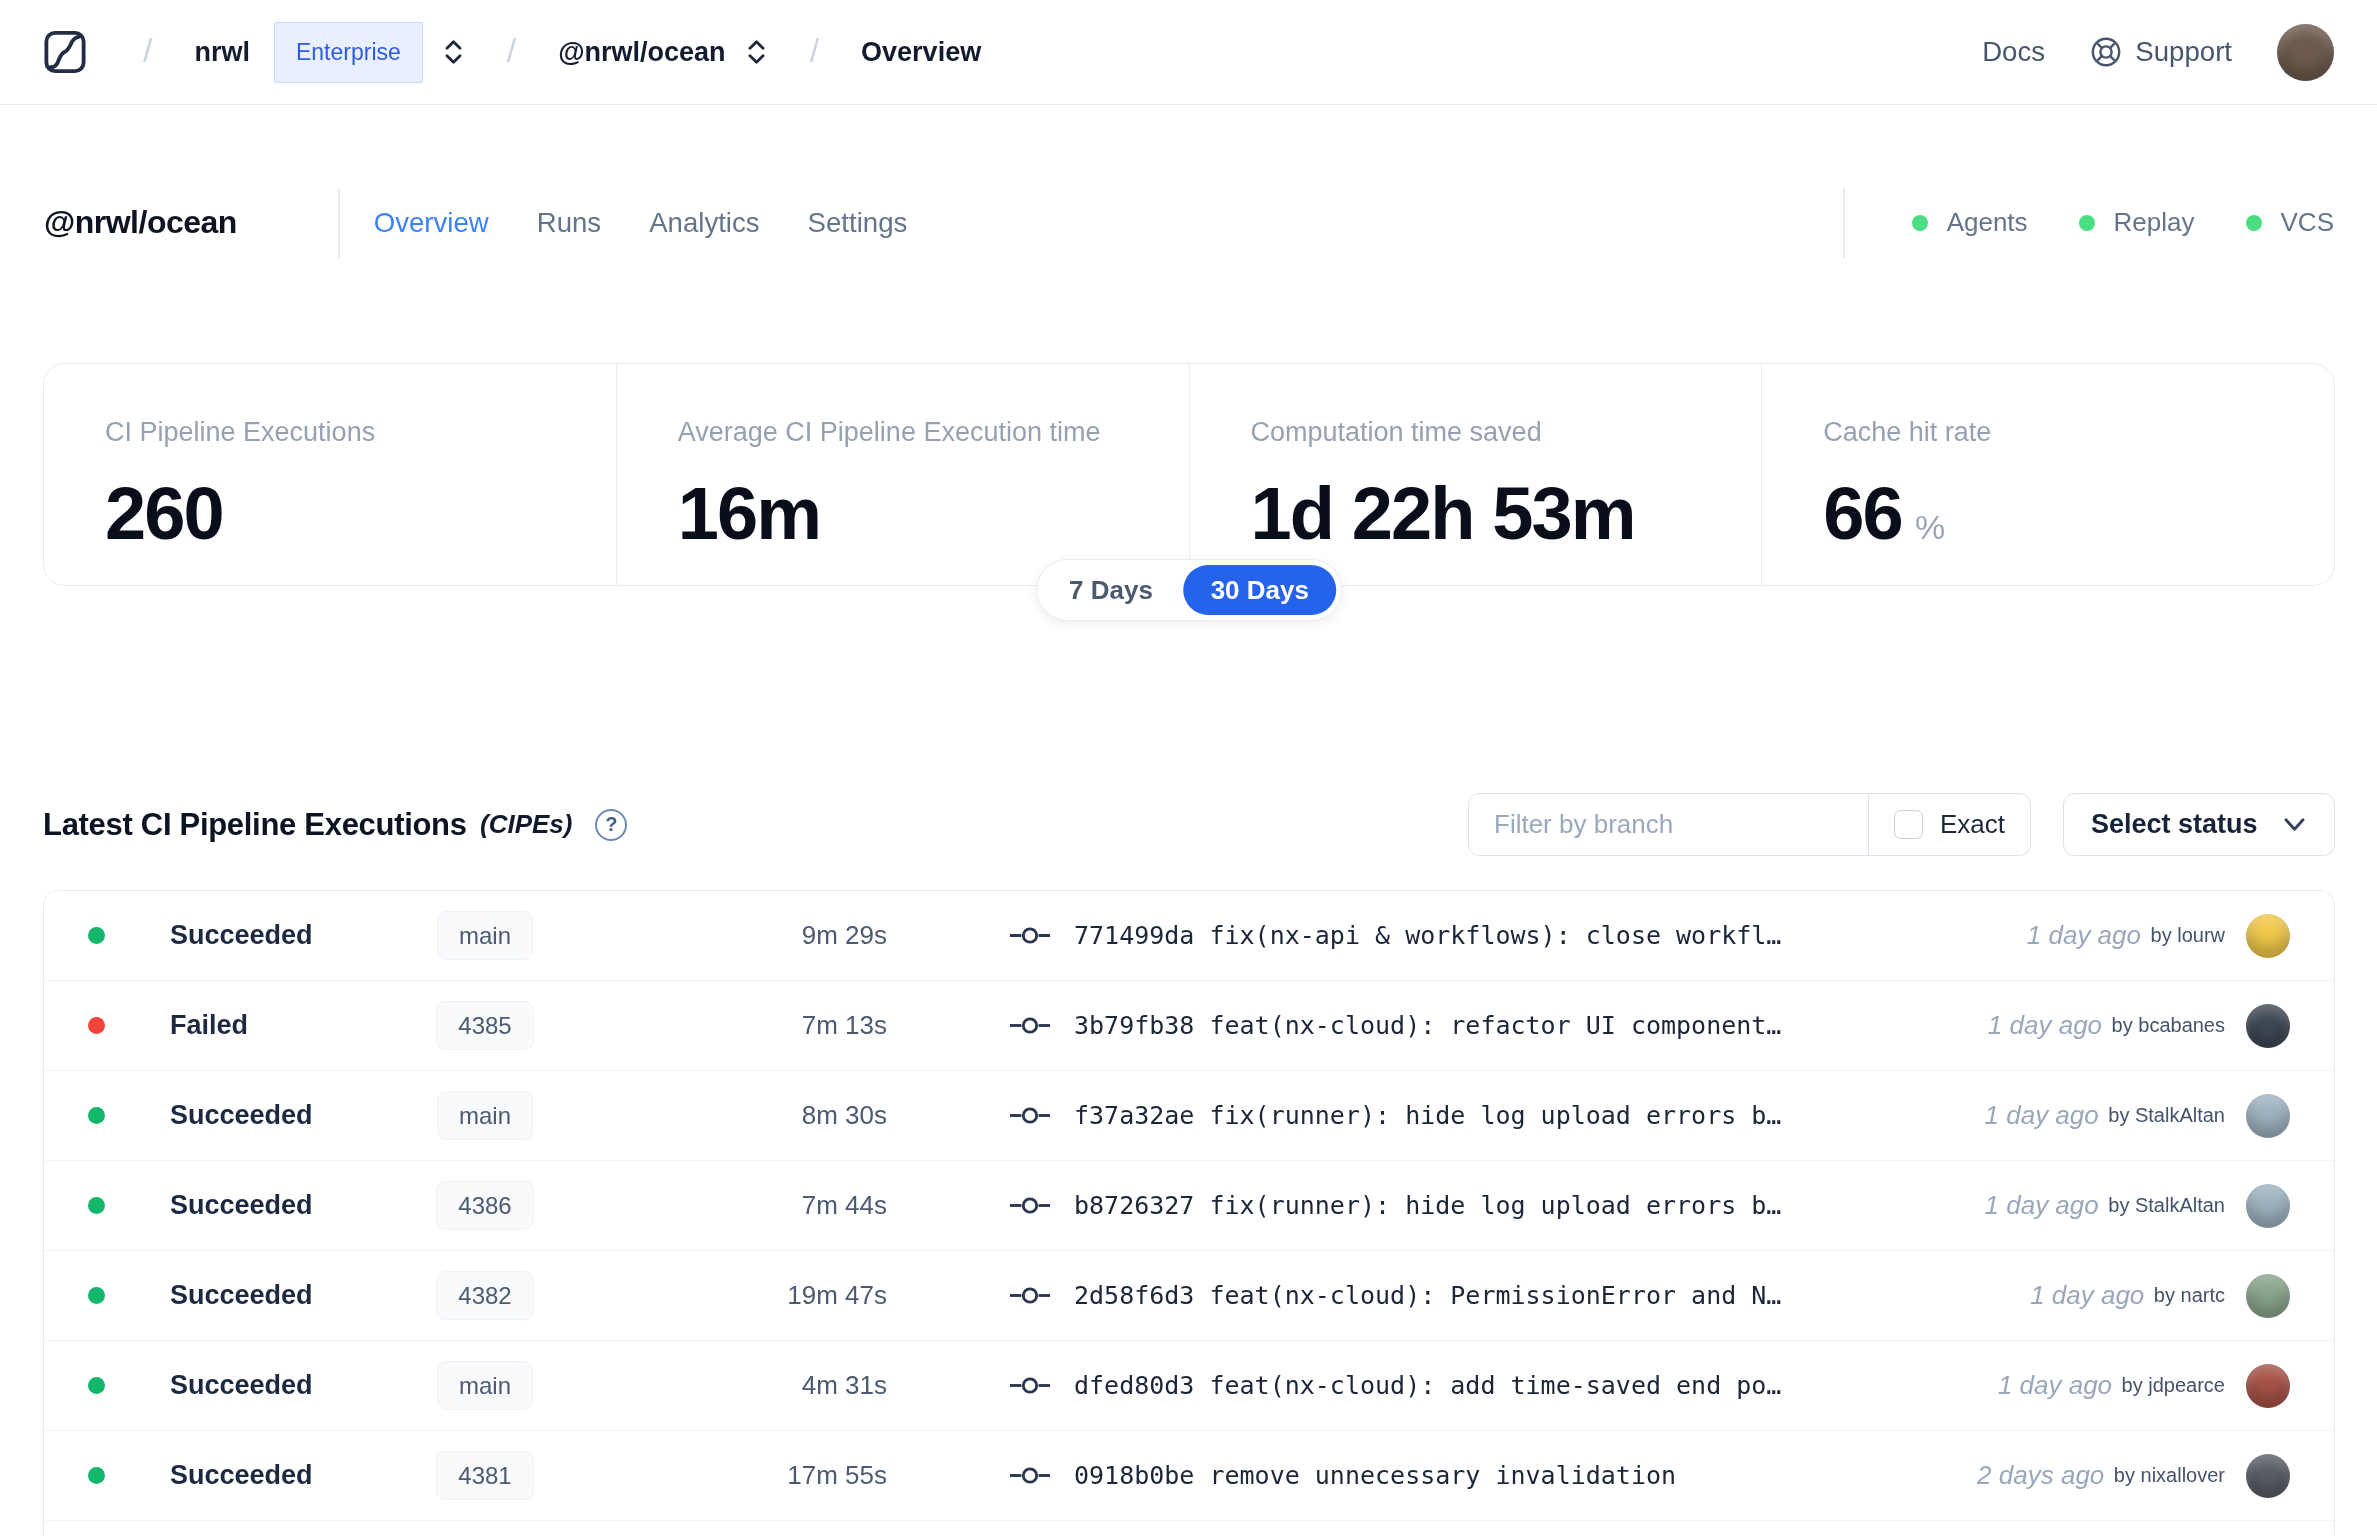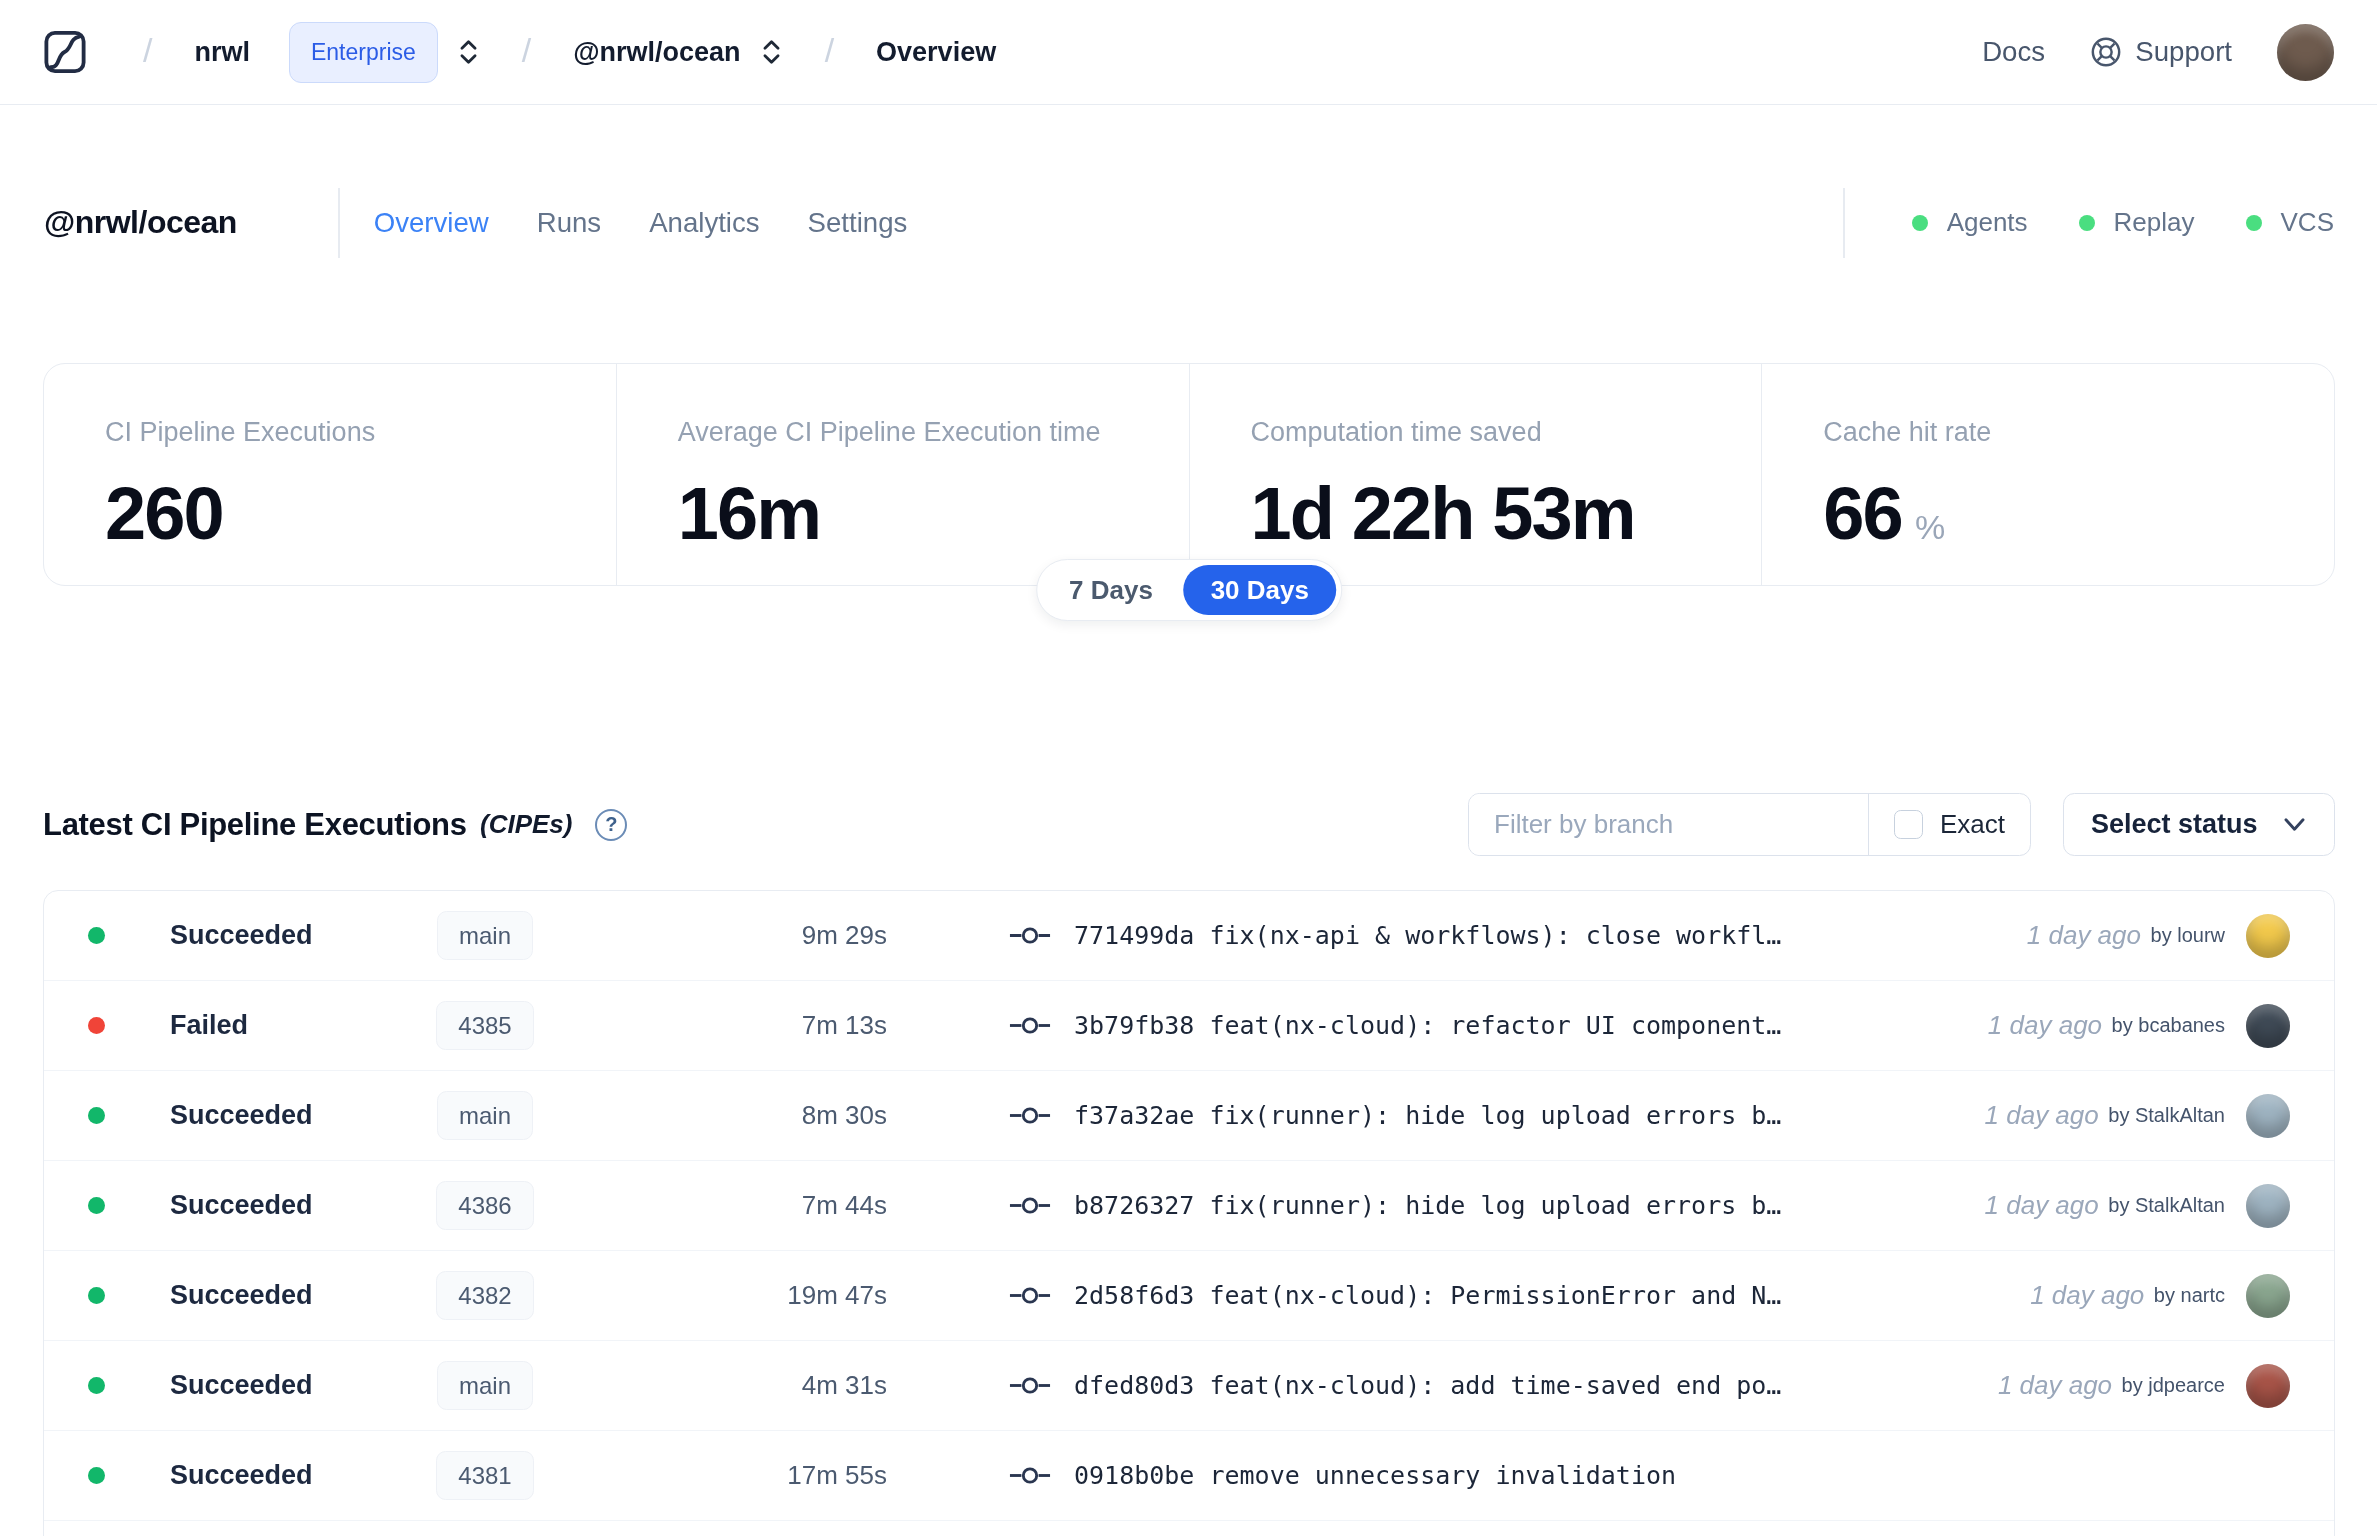--- a/index.html
+++ b/index.html
@@ -18,23 +18,23 @@
     border-bottom:1.9px solid #e8ecf2;
     display:flex; align-items:center;
     padding:0 44px;
   }
   .nav-left { display:flex; align-items:center; }
   .logo-box { display:flex; align-items:center; }
   .slash { color:#ccd4e0; font-size:34px; font-weight:300; margin:0 42px; transform:translateY(-1.9px); }
   .slash.first { margin-left:57px; }
   .crumb { font-size:27px; font-weight:600; color:#131c2e; }
   .badge-enterprise {
-    margin-left:39px;
+    margin-left:24px;
     background:#e9efff; color:#2b5ce6;
-    border:1.9px solid #cbdafb; border-radius:12px;
+    border:1.9px solid #cbdafb; border-radius:2px;
     padding:16px 21px; font-size:23px; font-weight:500;
   }
   .selector { margin-left:19px; display:flex; align-items:center; }
   .nav-right { margin-left:auto; display:flex; align-items:center; gap:45px; }
   .nav-link { font-size:27.6px; font-weight:500; color:#48566c; cursor:pointer; }
   .support-group { display:flex; align-items:center; gap:13.3px; }
   .avatar {
     border-radius:50%;
     box-shadow: inset 0 -11.4px 15px rgba(0,0,0,.25), inset 0 7.6px 9.5px rgba(255,255,255,.22);
     display:inline-block; flex:none;
@@ -416,17 +416,22 @@
       </div>
     <div class="cell-duration">17m 55s</div>
     <div class="cell-commit">
       <svg width="42" height="23" viewBox="0 0 44 24" fill="none">
           <line x1="1" y1="12" x2="13" y2="12" stroke="#2a3650" stroke-width="3"></line>
           <circle cx="22" cy="12" r="7" stroke="#2a3650" stroke-width="3"></circle>
           <line x1="31" y1="12" x2="43" y2="12" stroke="#2a3650" stroke-width="3"></line>
         </svg>
       <span class="commit-text">0918b0be remove unnecessary invalidation</span>
     </div>
+    <div class="cell-meta">
+      <span class="time-ago">2 days ago</span>
+      <span class="author">by nixallover</span>
+      <span class="avatar row-av" style="background: rgb(90, 95, 102);"></span>
+    </div>
   </div>
 
   <div class="row"></div>
 </section>
 
 
 </body></html>

